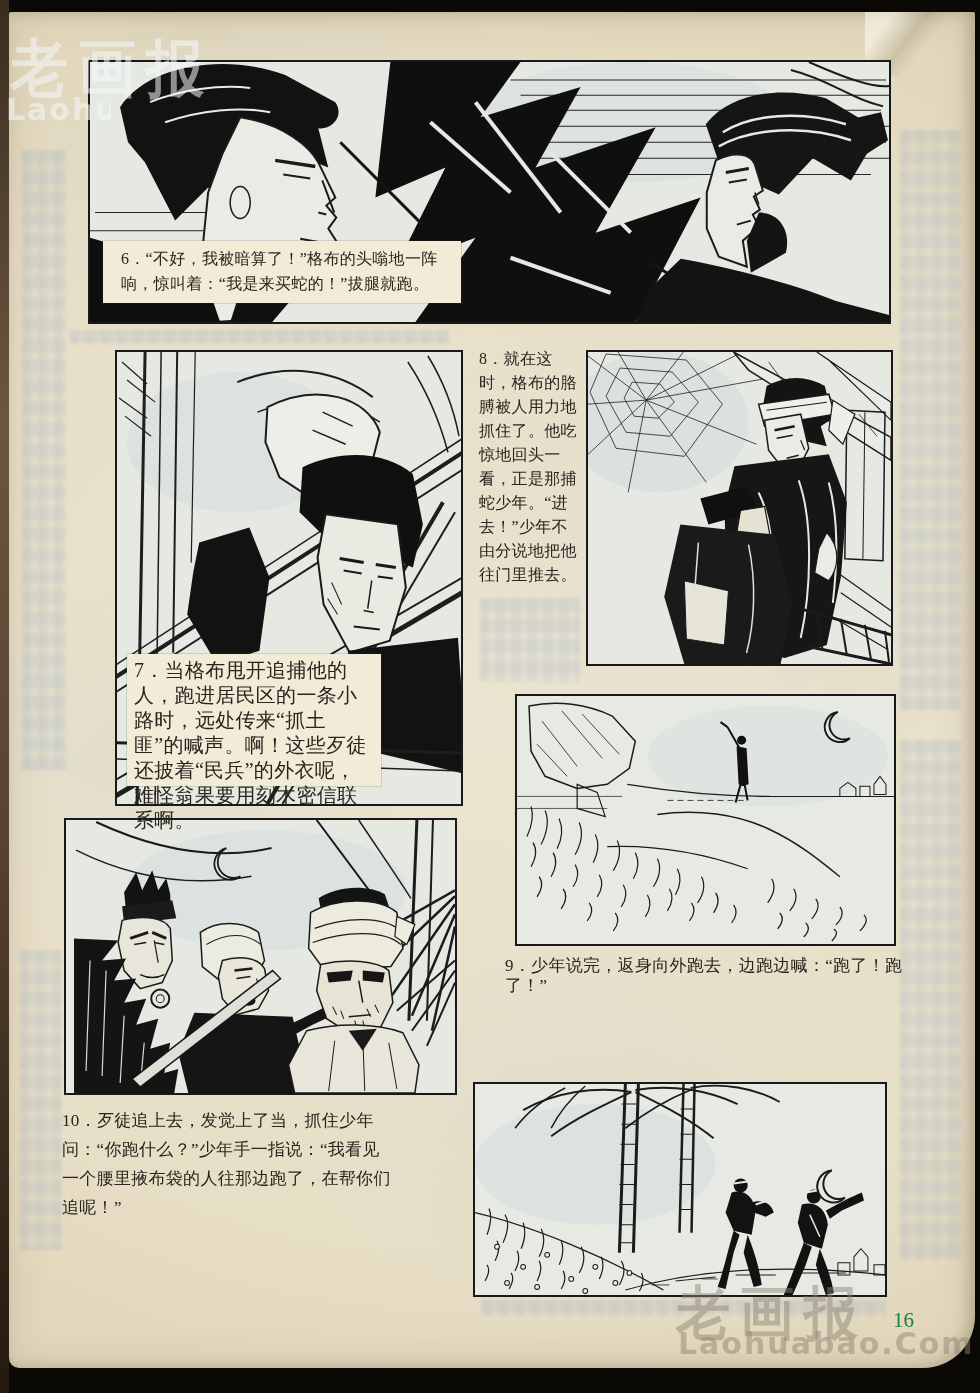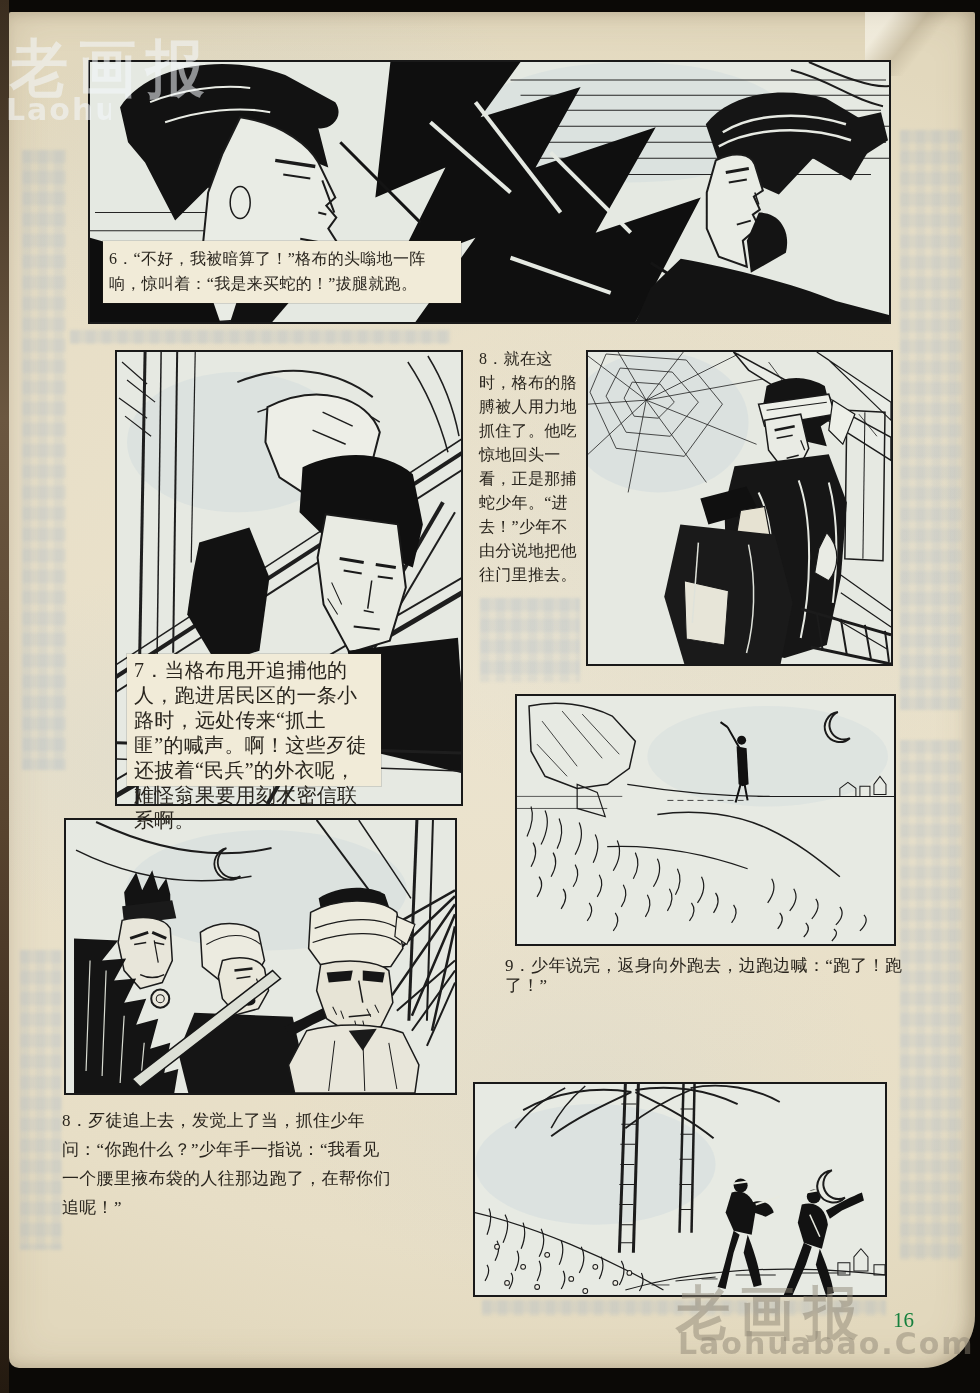--- a/index.html
+++ b/index.html
@@ -114,21 +114,21 @@
       </g>
       <path d="M668,150 C690,150 700,170 695,190 L660,210 656,178 Z" fill="#141414"></path>
       <path d="M590,196 C640,205 700,220 745,238 L798,252 798,259 545,259 560,225 Z" fill="#131313"></path>
       <g stroke="#1c1c1c" stroke-width="2" fill="none">
         <path d="M700,8 C740,18 762,38 792,44"></path>
           <path d="M718,0 C750,14 780,26 798,24"></path>
       </g>
     </svg>
   </div>
 
-  <div class="cap capbox" style="left:103px;top:241px;width:358px;height:62px;padding:5px 6px;font-size:16px;line-height:25px;box-sizing:border-box;z-index:6;">6．“不好，我被暗算了！”格布的头嗡地一阵响，惊叫着：“我是来买蛇的！”拔腿就跑。</div>
+  <div class="cap capbox" style="left:103px;top:241px;width:358px;height:62px;padding:5px 18px;font-size:16px;line-height:25px;box-sizing:border-box;z-index:6;">6．“不好，我被暗算了！”格布的头嗡地一阵响，惊叫着：“我是来买蛇的！”拔腿就跑。</div>
 
   <div class="panel" style="left:115px;top:350px;width:348px;height:456px;">
     <svg viewBox="0 0 343 451" preserveAspectRatio="none">
       <rect width="343" height="451" fill="#e6e9e2"></rect>
       <ellipse cx="120" cy="90" rx="110" ry="70" fill="rgba(150,178,208,.12)"></ellipse>
       <g stroke="#1e1e1e" fill="none">
         <path d="M-10,330 L353,95" stroke-width="4"></path>
         <path d="M-10,345 L353,112" stroke-width="2"></path>
         <path d="M-10,318 L345,86" stroke-width="1.5"></path>
         <path d="M-10,448 L353,235" stroke-width="5"></path>
@@ -326,21 +326,21 @@
         <path d="M266,186 l4,8 M274,190 l3,8 M300,188 l4,8 M308,184 l4,8 M288,200 l2,8 M296,200 l2,8" stroke-width="1"></path>
       </g>
       <path d="M240,210 C270,202 310,202 336,212 L352,244 348,272 228,272 222,244 Z" fill="#e8e6da" stroke="#1b1b1b" stroke-width="1.5"></path>
       <g stroke="#1b1b1b" stroke-width="1" fill="none">
           <path d="M268,220 L262,270 M296,216 L298,270 M322,222 L330,268"></path>
         </g>
       <path d="M282,210 L296,230 310,208 Z" fill="#1a1a1a"></path>
     </svg>
   </div>
 
-  <div class="cap" style="left:62px;top:1106px;width:330px;font-size:17px;line-height:29px;z-index:4;">8．歹徒追上去，发觉上了当，抓住少年问：“你跑什么？”少年手一指说：“我看见一个腰里掖布袋的人往那边跑了，在帮你们追呢！”</div>
+  <div class="cap" style="left:62px;top:1106px;width:330px;font-size:17px;line-height:29px;z-index:4;">10．歹徒追上去，发觉上了当，抓住少年问：“你跑什么？”少年手一指说：“我看见一个腰里掖布袋的人往那边跑了，在帮你们追呢！”</div>
 
 
   <div class="panel" style="left:473px;top:1082px;width:414px;height:215px;">
     <svg viewBox="0 0 409 210" preserveAspectRatio="none">
       <rect width="409" height="210" fill="#e7eae3"></rect>
       <ellipse cx="120" cy="80" rx="120" ry="60" fill="rgba(150,178,208,.13)"></ellipse>
       <g stroke="#1c1c1c" fill="none">
         <path d="M150,0 L144,168" stroke-width="3"></path>
           <path d="M163,0 L158,168" stroke-width="3"></path>
         <path d="M146,20 h15 M146,40 h15 M145,60 h15 M145,80 h14 M144,100 h15 M144,120 h14 M144,140 h14 M144,158 h14" stroke-width="1"></path>

